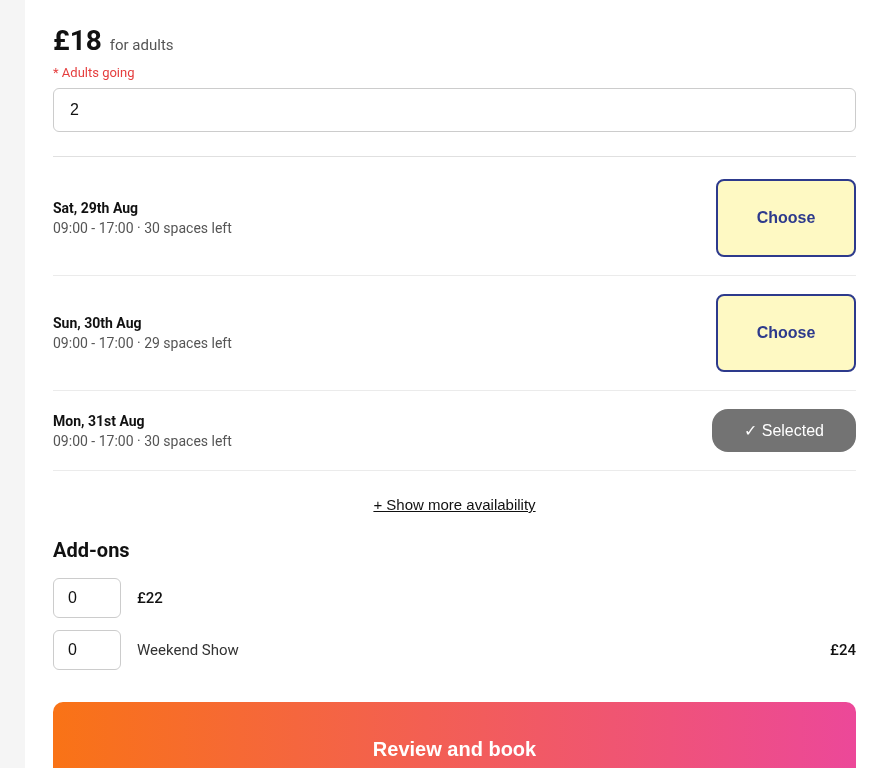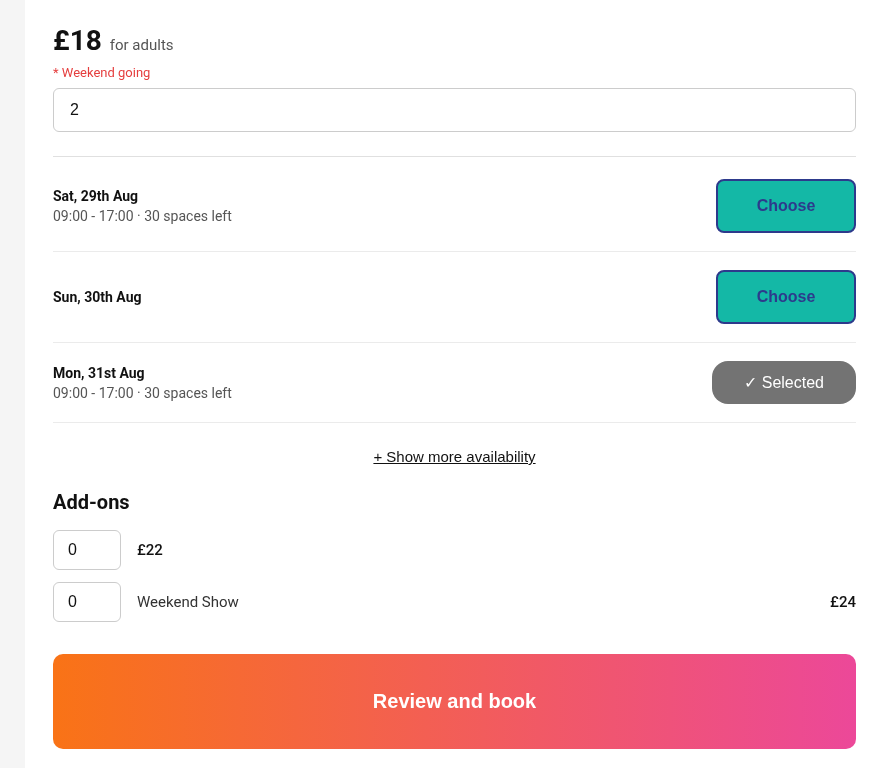--- a/index.html
+++ b/index.html
@@ -86,24 +86,24 @@
       color: #111111;
     }
 
     .date-detail {
       font-size: 14px;
       color: #555555;
     }
 
     .btn-choose {
       border: 2px solid #2d3a8c;
-      background: #14b8a6;
+      background: #fef9c3;
       color: #2d3a8c;
       border-radius: 8px;
-      padding: 16px 32px;
+      padding: 28px 32px;
       font-size: 16px;
       font-weight: 600;
       cursor: pointer;
       min-width: 140px;
       text-align: center;
     }
 
     .btn-selected {
       border: none;
       background: #737373;
@@ -193,39 +193,40 @@
 
 <div class="container">
 
   
   <div class="price-row">
     <span class="price-amount">£18</span>
     <span class="price-label">for adults</span>
   </div>
 
   
-  <div class="adults-label">* Weekend going</div>
+  <div class="adults-label">* Adults going</div>
 
   
   <input class="adults-input" type="number" value="2" style="">
 
   <hr class="divider">
 
   
   <div id="date-rows-container">
   <div class="date-row">
         <div class="date-info">
           <div class="date-title">Sat, 29th Aug</div>
           <div class="date-detail">09:00 - 17:00 · 30 spaces left</div>
         </div>
         <button class="btn-choose">Choose</button>
       </div>
       <div class="date-row">
         <div class="date-info">
           <div class="date-title">Sun, 30th Aug</div>
+          <div class="date-detail">09:00 - 17:00 · 29 spaces left</div>
         </div>
         <button class="btn-choose">Choose</button>
       </div>
       <div class="date-row">
         <div class="date-info">
           <div class="date-title">Mon, 31st Aug</div>
           <div class="date-detail">09:00 - 17:00 · 30 spaces left</div>
         </div>
         <button class="btn-selected">✓ Selected</button>
       </div>

